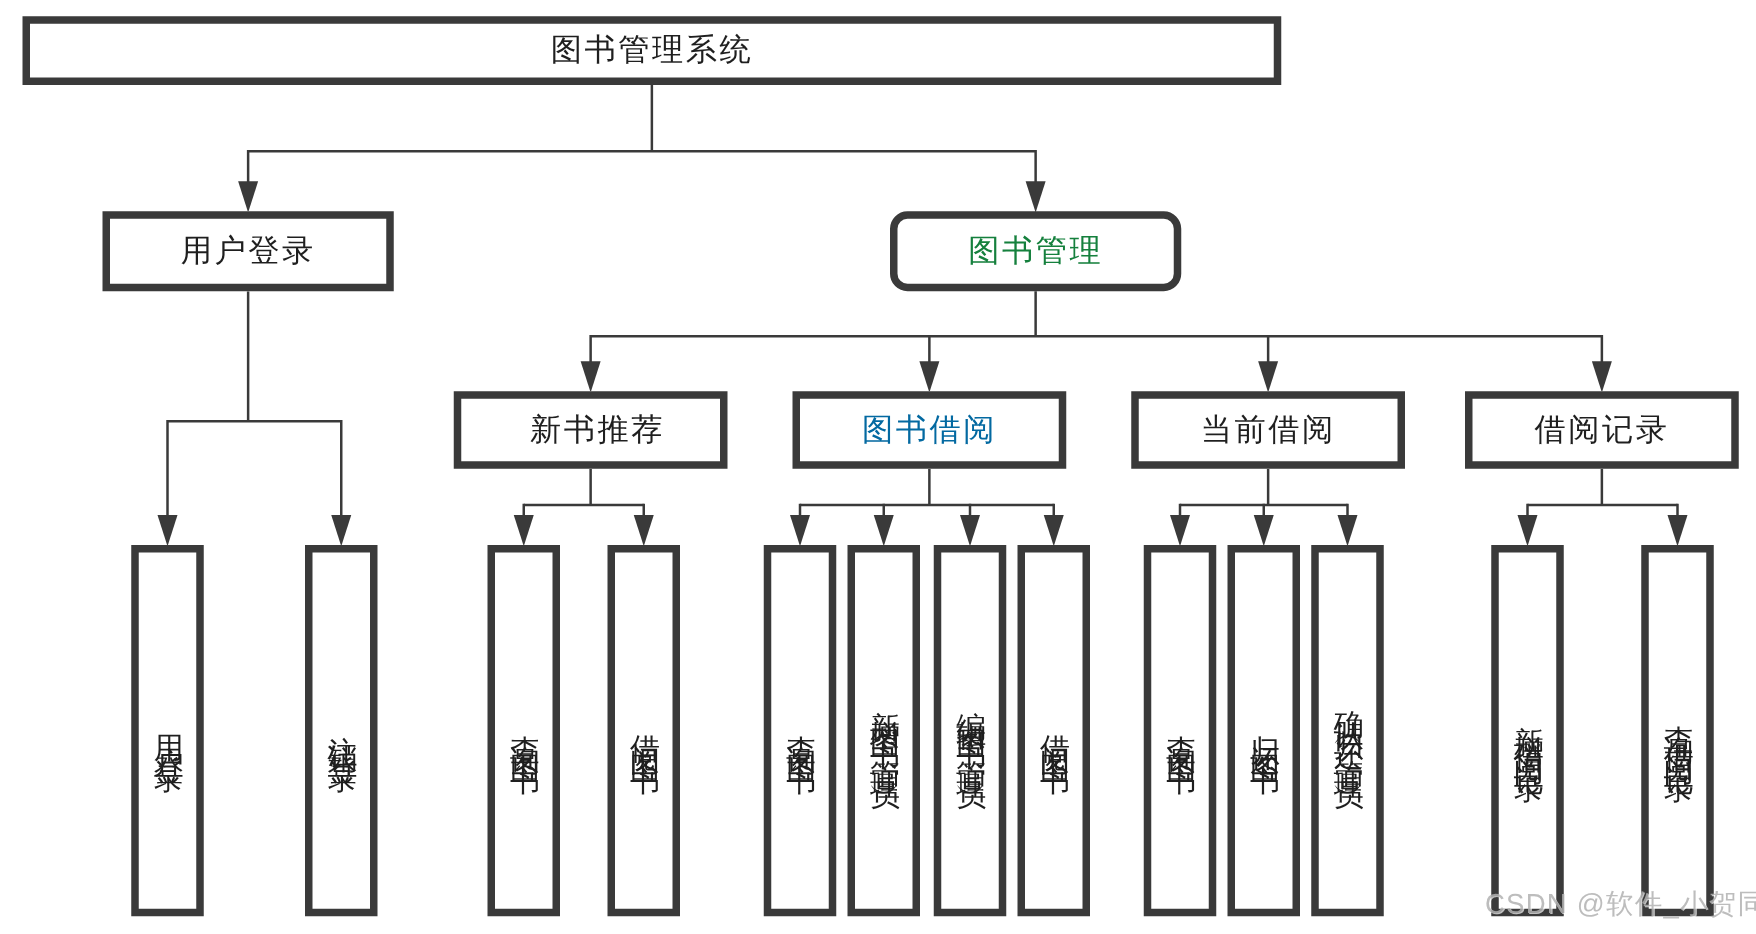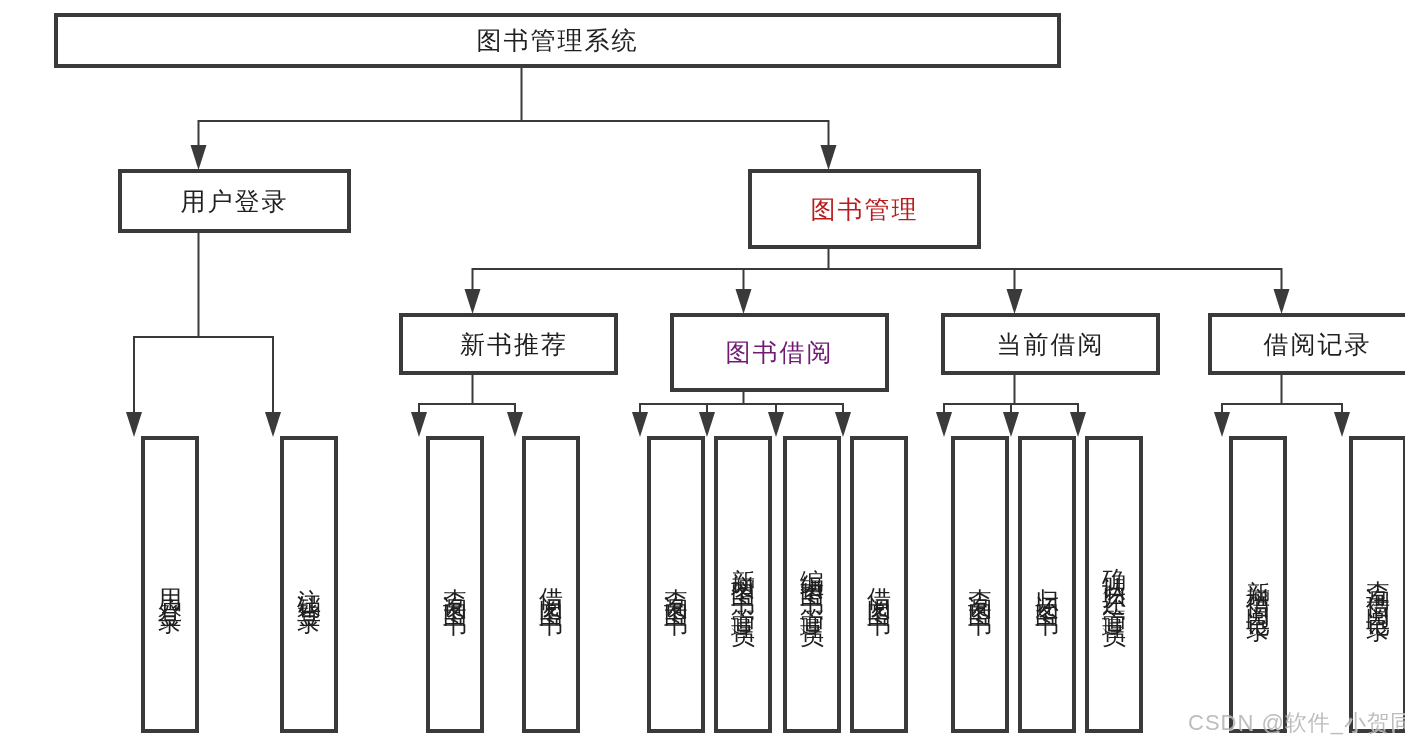--- a/index.html
+++ b/index.html
@@ -14,27 +14,26 @@
   #connector-layer {
     position: absolute;
     left: 0; top: 0;
     width: 1405px; height: 747px;
     z-index: 0;
   }
   .node {
     position: absolute;
     box-sizing: border-box;
     background: #ffffff;
-    border: 4px solid #0369a1;
+    border: 6px solid #0369a1;
     display: flex;
     align-items: center;
     justify-content: center;
     z-index: 1;
     color: #1f1f1f;
-    margin-left: 36px;
   }
   .node .lbl {
     font-size: 25px;
     letter-spacing: 2px;
     white-space: nowrap;
     line-height: 1;
   }
   .node.vertical .lbl {
     writing-mode: vertical-rl;
     font-size: 24px;
@@ -111,27 +110,27 @@
       <line x1="1342" y1="403" x2="1342" y2="413" stroke="#3a3a3a" stroke-width="2"></line>
       <polygon points="1342,437 1334,412 1350,412" fill="#3a3a3a"></polygon>
     </svg>
   <div id="nodes">
       <div class="node" style="left: 18px; top: 13px; width: 1007px; height: 55px; border-color: rgb(58, 58, 58); color: rgb(31, 31, 31);">
         <span class="lbl">图书管理系统</span>
       </div>
       <div class="node" style="left: 82px; top: 169px; width: 233px; height: 64px; border-color: rgb(58, 58, 58); color: rgb(31, 31, 31);">
         <span class="lbl">用户登录</span>
       </div>
-      <div class="node" style="left: 712px; top: 169px; width: 233px; height: 80px; border-color: rgb(58, 58, 58); color: #b91c1c;">
+      <div class="node" style="left: 712px; top: 169px; width: 233px; height: 64px; border-color: rgb(58, 58, 58); color: #15803d; border-radius: 14px;">
         <span class="lbl">图书管理</span>
       </div>
       <div class="node" style="left: 363px; top: 313px; width: 219px; height: 62px; border-color: rgb(58, 58, 58); color: rgb(31, 31, 31); padding-left: 11px;">
         <span class="lbl">新书推荐</span>
       </div>
-      <div class="node" style="left: 634px; top: 313px; width: 219px; height: 79px; border-color: rgb(58, 58, 58); color: #701a75;">
+      <div class="node" style="left: 634px; top: 313px; width: 219px; height: 62px; border-color: rgb(58, 58, 58); color: #0369a1;">
         <span class="lbl">图书借阅</span>
       </div>
       <div class="node" style="left: 905px; top: 313px; width: 219px; height: 62px; border-color: rgb(58, 58, 58); color: rgb(31, 31, 31); text-align: center;">
         <span class="lbl">当前借阅</span>
       </div>
       <div class="node" style="left: 1172px; top: 313px; width: 219px; height: 62px; border-color: rgb(58, 58, 58); color: rgb(31, 31, 31);">
         <span class="lbl">借阅记录</span>
       </div>
       <div class="node vertical" style="left: 105px; top: 436px; width: 58px; height: 297px; border-color: rgb(58, 58, 58); color: rgb(31, 31, 31);">
         <span class="lbl">用户登录</span>

